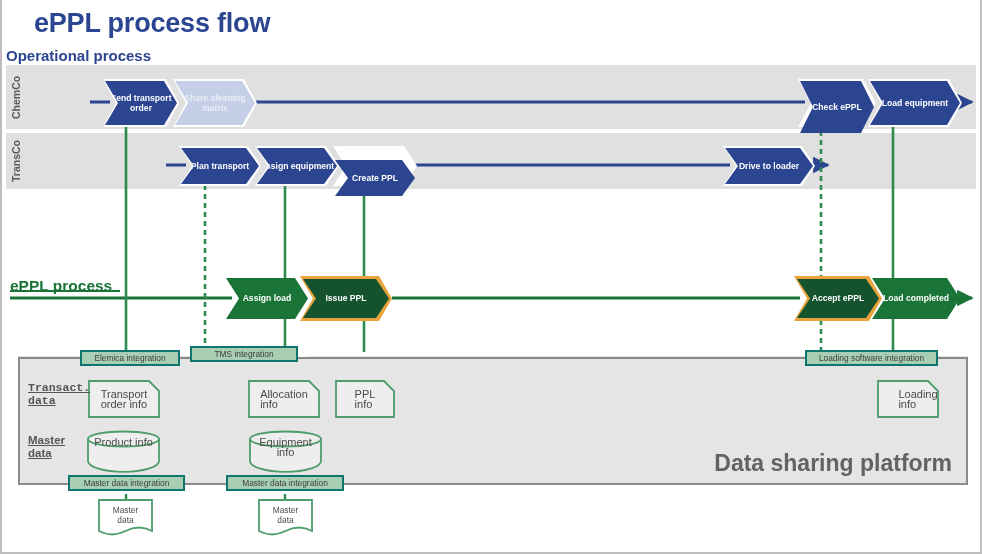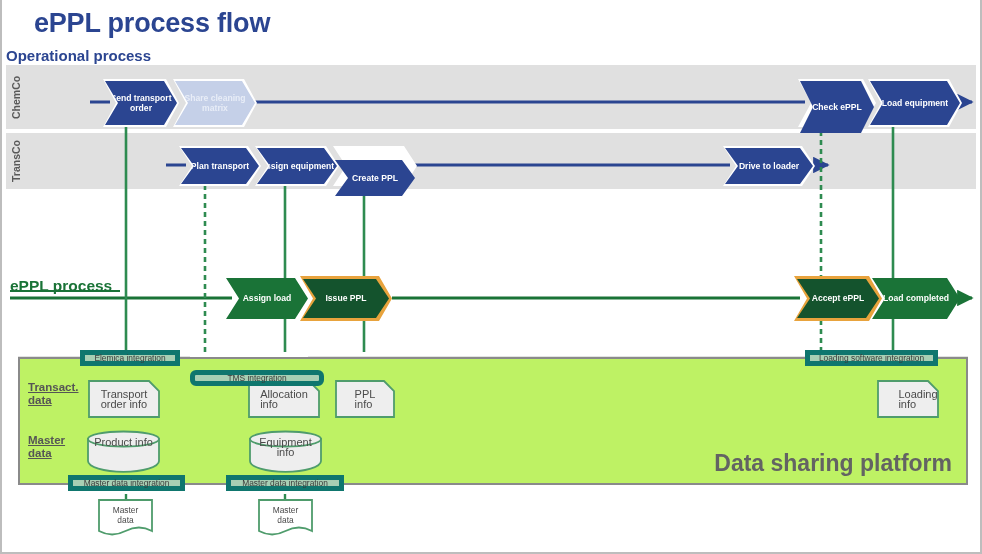--- a/index.html
+++ b/index.html
@@ -86,42 +86,42 @@
   #eppl-label {
     position: absolute; left: 10px; top: 277px;
     font-size: 15.5px; font-weight: bold; color: #1A7337;
     z-index: 4;
   }
 
   
   #platform {
     position: absolute; left: 18px; top: 357px;
     width: 950px; height: 128px;
-    background: #bef264;
+    background: #e5e5e5;
     border: 2.5px solid #8a8a8a;
     z-index: 1;
   }
   #platform-title {
     position: absolute; right: 14px; bottom: 6px;
     font-size: 23px; font-weight: bold; color: #636363;
   }
   .row-label {
     position: absolute; left: 28px;
     font-size: 11.5px; font-weight: bold; color: #555555;
     line-height: 13px; z-index: 5;
   }
   .row-label span { text-decoration: underline; display: block; }
-  #row-transact { top: 381px; }
+  #row-transact { top: 381px; font-family: Liberation Mono, monospace; }
   #row-master   { top: 434px; }
 
   
   .integ {
     position: absolute; height: 16px;
     background: #a8cfb4;
-    border: 5px solid #0f766e;
+    border: 2px solid #0f766e;
     color: #3b3b3b; font-size: 8.4px;
     display: flex; align-items: center; justify-content: center;
     z-index: 6; white-space: nowrap;
   }
 
   
   .note {
     position: absolute;
     background: #eeeeee;
     color: #4a4a4a;
@@ -271,21 +271,21 @@
 
   <div class="chev-outline" style="left:300px; top:276px; width:92px; height:45px; background:#E8A33D;"></div>
   <div class="chev gold" style="left:303px; top:279px; width:86px; height:39px;">Issue PPL</div>
 
   <div class="chev-outline" style="left:794px; top:276px; width:88px; height:45px; background:#E8A33D;"></div>
   <div class="chev gold" style="left:797px; top:279px; width:82px; height:39px;">Accept ePPL</div>
 
   <div class="chev green" style="left:872px; top:278px; width:88px; height:41px;">Load completed</div>
 
   <div class="integ" style="left:80px; top:350px; width:100px;">Elemica integration</div>
-  <div class="integ" style="left:190px; top:370px; width:134px;border-radius:6px;">TMS integration</div>
+  <div class="integ" style="left:190px; top:346px; width:108px;">TMS integration</div>
   <div class="integ" style="left:805px; top:350px; width:133px;">Loading software integration</div>
   <div class="integ" style="left:68px; top:475px; width:117px;">Master data integration</div>
   <div class="integ" style="left:226px; top:475px; width:118px;">Master data integration</div>
 
   <svg class="layer" id="shape-layer">
 
     <path d="M89,381 L149,381 L159,391 L159,417 L89,417 Z" fill="#eeeeee" stroke="#4f9c6c" stroke-width="1.8"></path>
     <path d="M249,381 L309,381 L319,391 L319,417 L249,417 Z" fill="#eeeeee" stroke="#4f9c6c" stroke-width="1.8"></path>
     <path d="M336,381 L384,381 L394,391 L394,417 L336,417 Z" fill="#eeeeee" stroke="#4f9c6c" stroke-width="1.8"></path>
     <path d="M878,381 L928,381 L938,391 L938,417 L878,417 Z" fill="#eeeeee" stroke="#4f9c6c" stroke-width="1.8"></path>

